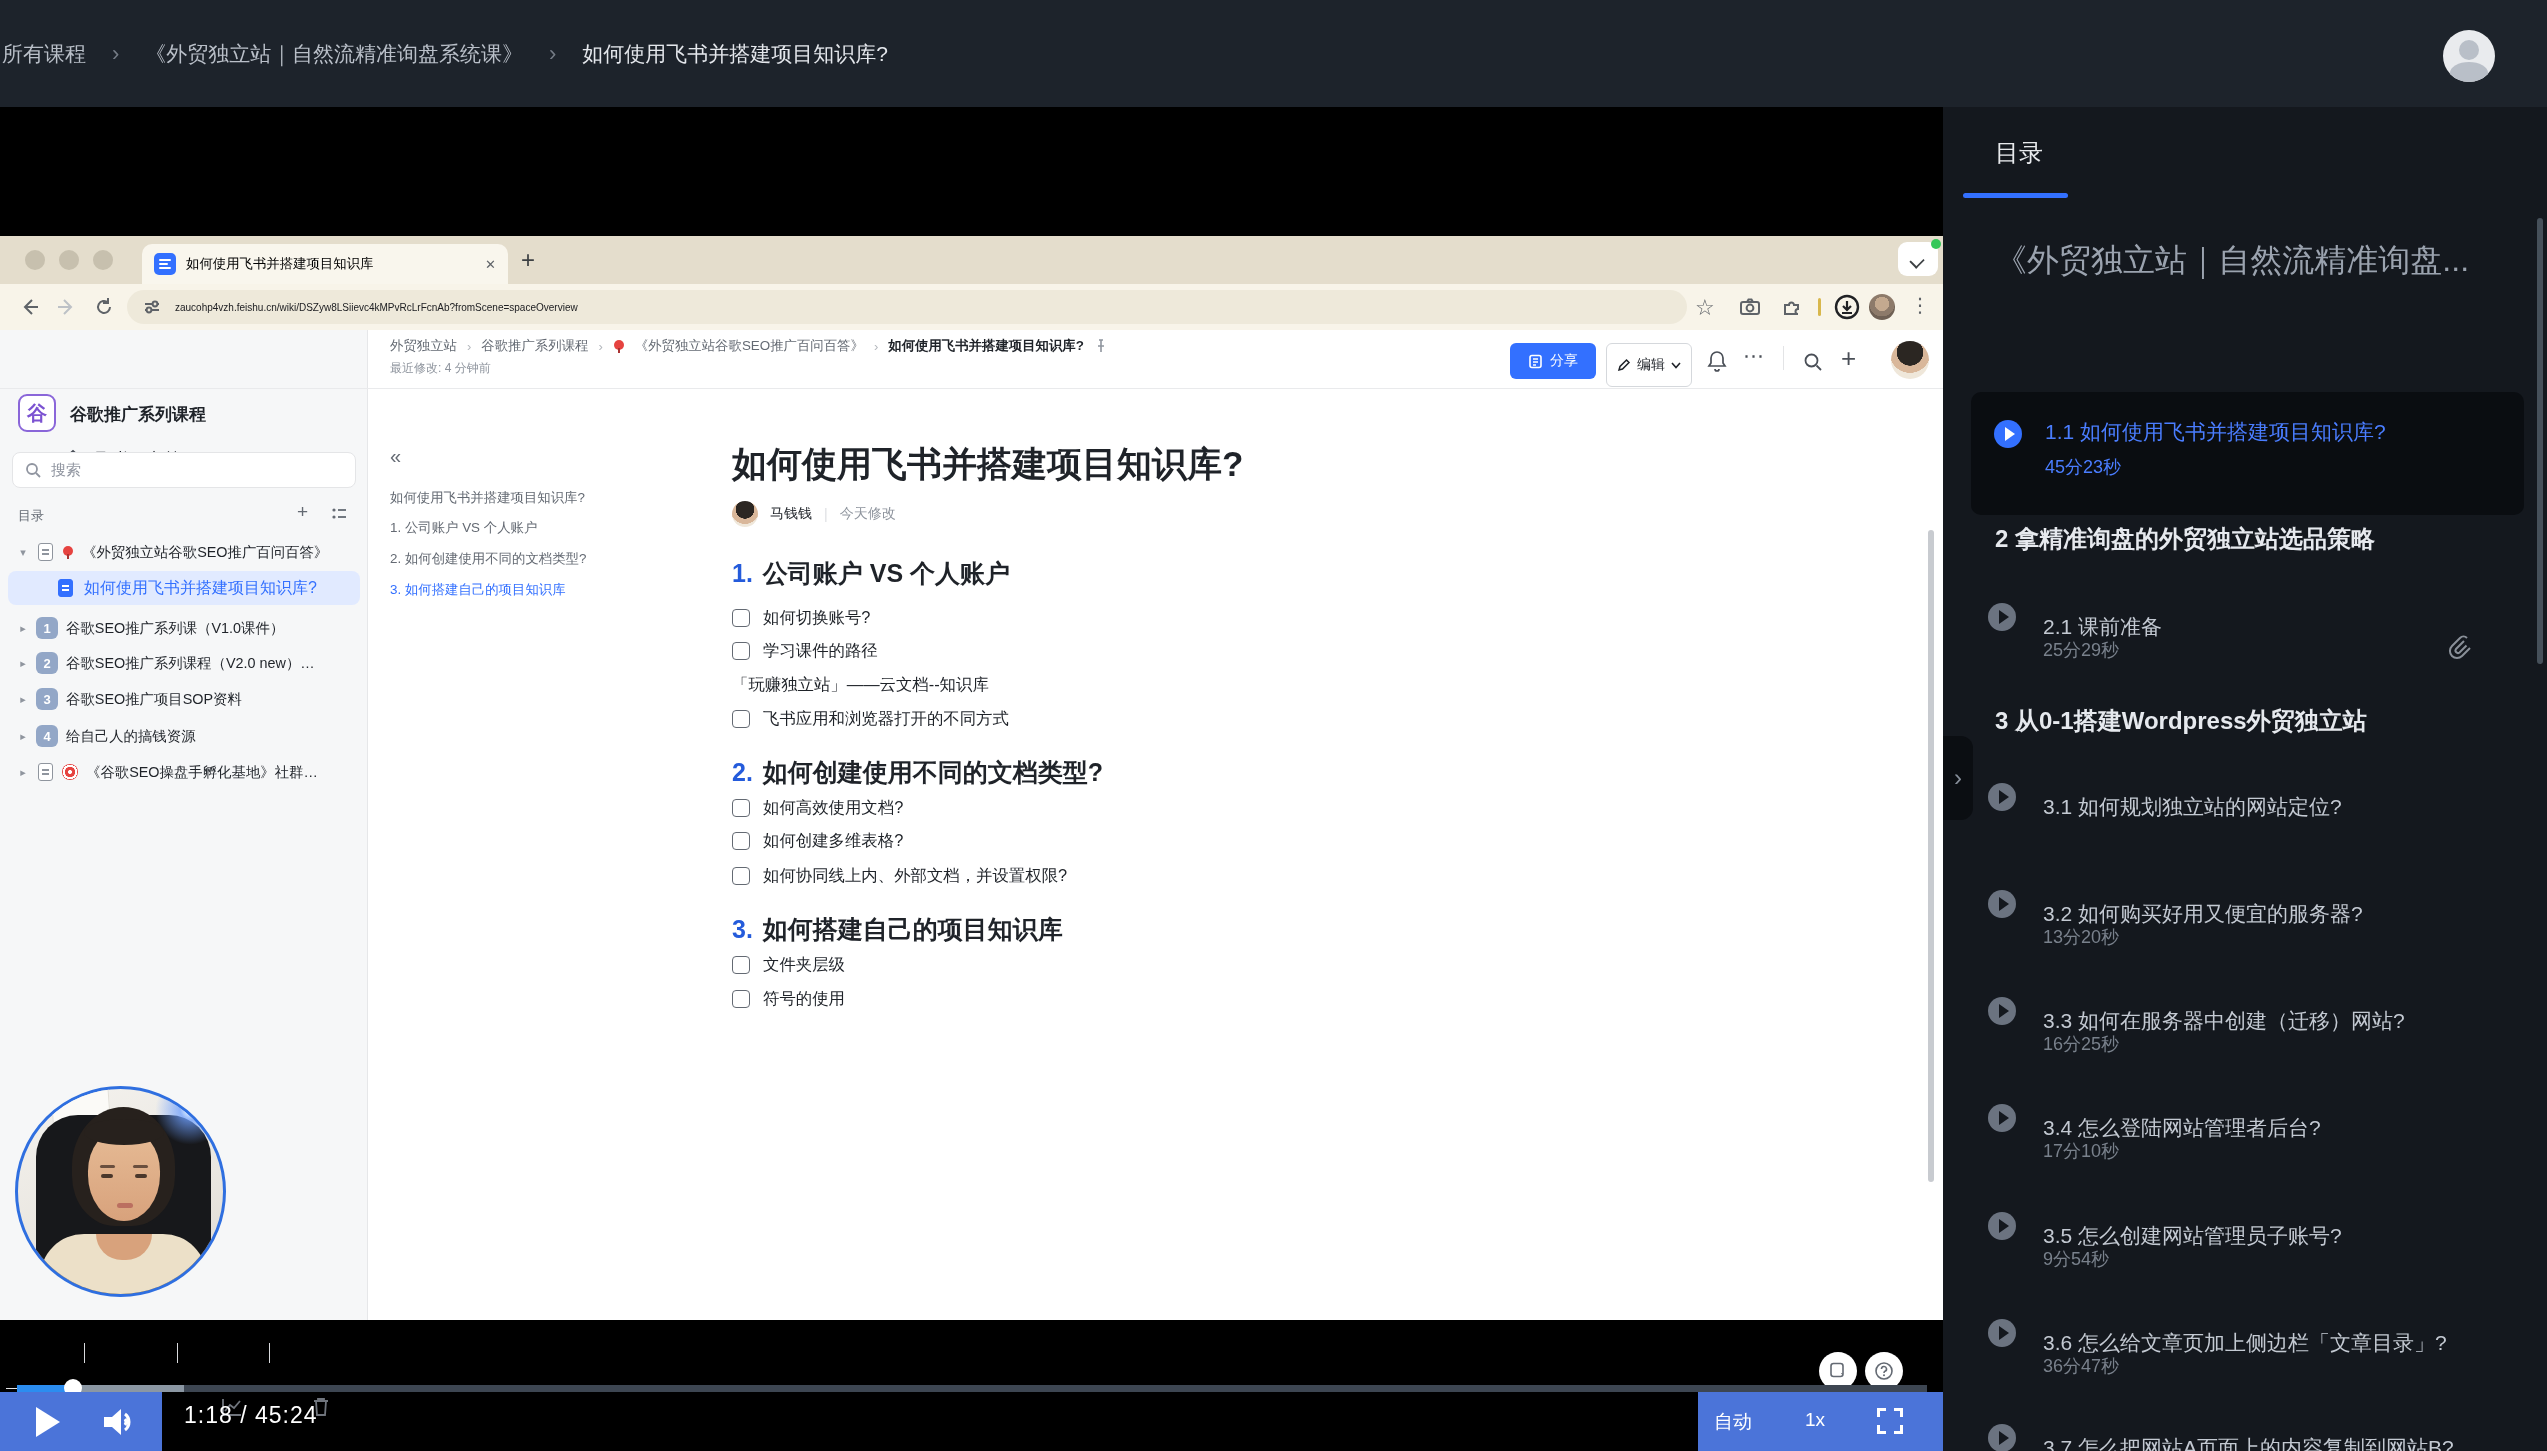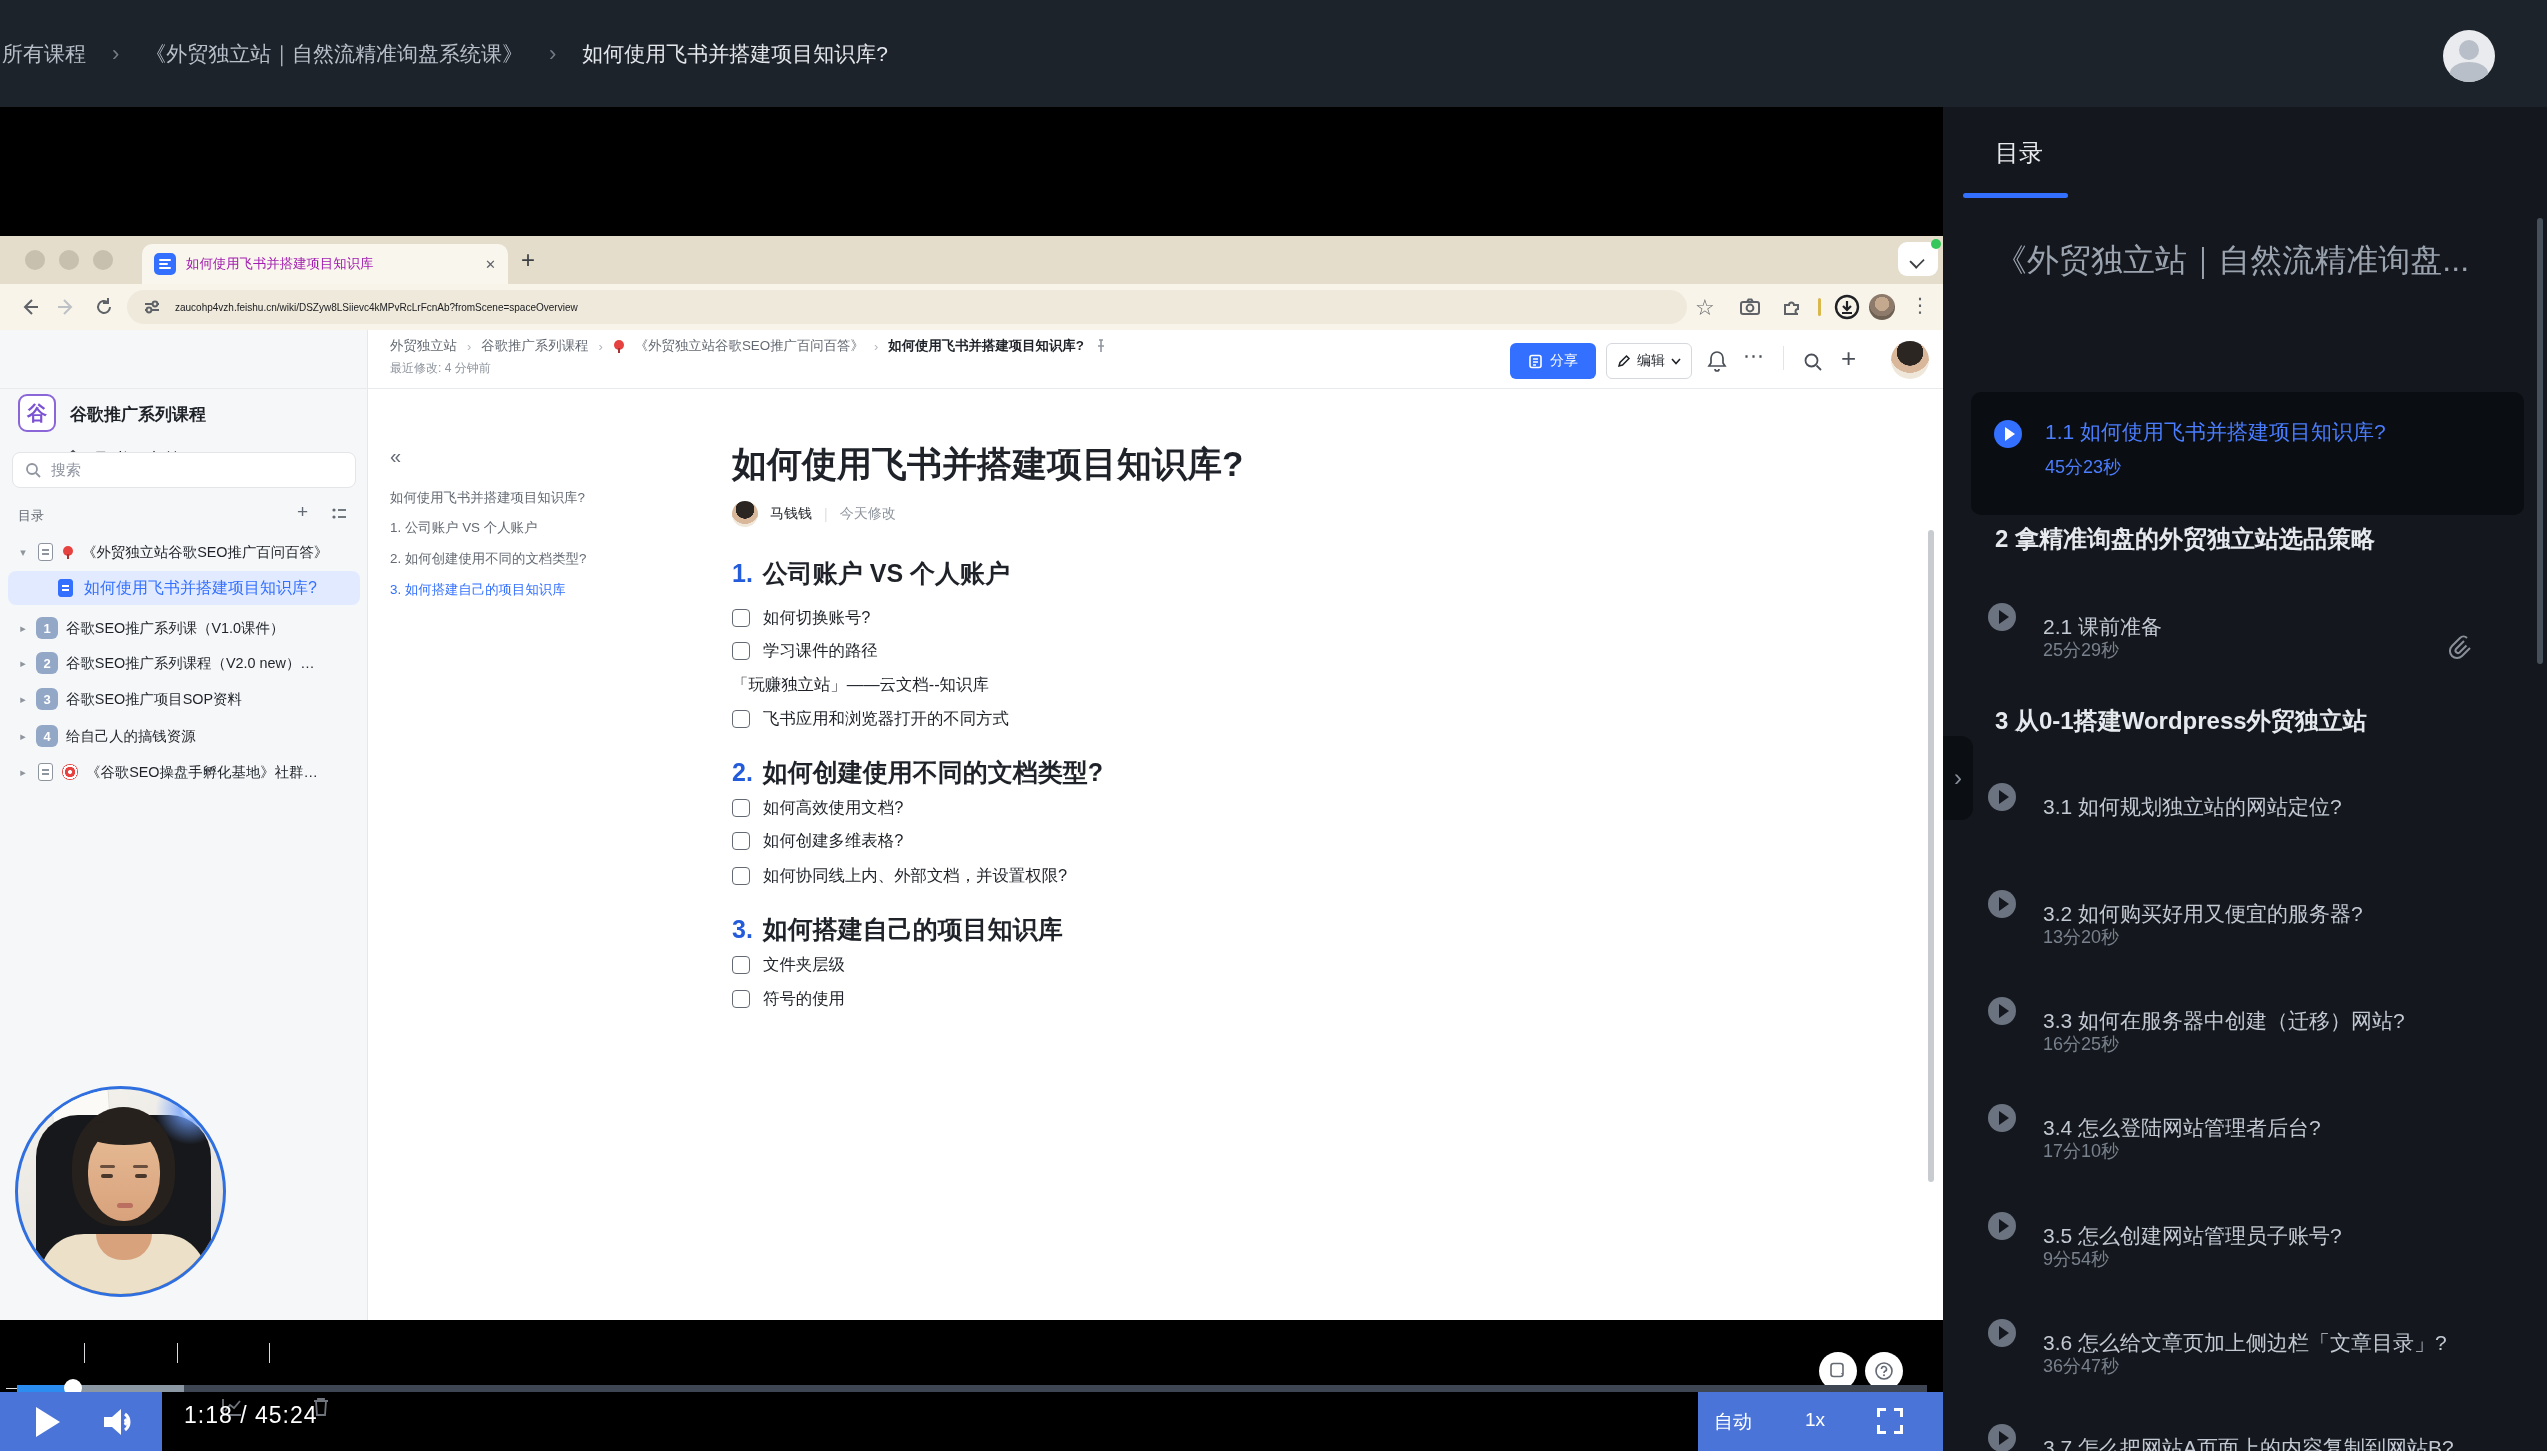--- a/index.html
+++ b/index.html
@@ -20,21 +20,21 @@
 
   
   .stage { left:0; top:107px; width:1943px; height:1344px; background:#000; overflow:hidden; }
 
   
   .tabstrip { left:0; top:129px; width:1943px; height:48px; background:#e4ddcc; }
   .tl { top:14px; width:20px; height:20px; border-radius:50%; background:#c7c0ae; }
   .tab { left:142px; top:8px; width:366px; height:40px; background:#f9f6ed; border-radius:10px 10px 0 0; display:flex; align-items:center; padding:0 12px; gap:10px; }
   .favicon { width:22px; height:22px; border-radius:5px; background:#3370ff; position:relative; flex:0 0 auto; }
   .favicon i { position:absolute; left:5px; width:12px; height:2px; background:#fff; border-radius:1px; }
-  .tab-title { font-size:13.4px; color:#a21caf; flex:1 1 auto;font-family:Liberation Mono, monospace; }
+  .tab-title { font-size:13.4px; color:#000000; flex:1 1 auto;font-family:Liberation Mono, monospace; }
   .tab-close { font-size:13px; color:#5f6368; flex:0 0 auto; }
   .newtab { left:521px; top:12px; font-size:24px; color:#3c4043; line-height:24px; }
   .tab-chip { left:1898px; top:6px; width:40px; height:34px; background:#fff; border-radius:9px; }
   .tab-chip .vee { position:absolute; left:13px; top:13px; width:12px; height:12px; border-left:2px solid #3c4043; border-bottom:2px solid #3c4043; transform:rotate(-45deg) scale(1,.8); }
   .tab-chip .dot { position:absolute; right:-3px; top:-3px; width:10px; height:10px; border-radius:50%; background:#35c759; }
   .toolbar { left:0; top:177px; width:1943px; height:46px; background:#f8f4e9; }
   .navic { top:13px; color:#5f6368; font-size:20px; }
   .urlpill { left:127px; top:6px; width:1560px; height:34px; border-radius:17px; background:#eee9da; display:flex; align-items:center; padding:0 16px; gap:14px; }
   .urltext { font-size:10px; color:#202124; }
   .yellowbar { left:1818px; top:14px; width:3px; height:18px; background:#d8b74c; border-radius:2px; }
@@ -63,21 +63,21 @@
   .tree-active .tree-label { color:#3370ff; }
   .f-foot-ic { top:1009px; color:#70757d; }
   .f-foot-sep { top:1013px; width:1px; height:20px; background:#d8dadd; }
 
   
   .f-crumb { left:390px; top:7px; display:flex; align-items:center; gap:10px; font-size:13.4px; color:#646a73; white-space:nowrap; }
   .f-crumb .sep { color:#b4b8bd; font-size:13px; }
   .f-crumb .cur { color:#1f2329; font-weight:bold; }
   .f-mod { left:390px; top:30px; font-size:12px; color:#8f959e; }
   .share-btn { left:1510px; top:13px; width:86px; height:36px; background:#3370ff; border-radius:6px; color:#fff; font-size:14px; display:flex; align-items:center; justify-content:center; gap:7px; }
-  .edit-btn { left:1606px; top:13px; width:86px; height:36px; background:#fff; border:1px solid #d5d8dc; border-radius:6px; color:#1f2329; font-size:14px; display:flex; align-items:center; justify-content:center; gap:6px; }
+  .edit-btn { left:1606px; top:13px; width:86px; height:44px; background:#fff; border:1px solid #d5d8dc; border-radius:6px; color:#1f2329; font-size:14px; display:flex; align-items:center; justify-content:center; gap:6px; }
   .hdr-ic { top:20px; color:#4a4f57; }
   .hdr-sep { top:16px; width:1px; height:24px; background:#e3e4e6; }
   .hdr-avatar { left:1891px; top:11px; width:38px; height:38px; border-radius:50%; background:radial-gradient(circle at 50% 30%, #2b2622 0 40%, #d9b79a 41% 62%, #efe7da 63% 100%); }
   .f-divider { left:0; top:58px; width:1943px; height:1px; background:#e9eaec; }
 
   
   .outline-item { left:390px; width:295px; font-size:13.4px; color:#646a73; }
   .doc-title { left:732px; top:111px; font-size:35px; font-weight:bold; color:#1f2329; }
   .author-row { left:732px; top:171px; display:flex; align-items:center; gap:12px; font-size:14px; }
   .author-ava { width:26px; height:26px; border-radius:50%; background:radial-gradient(circle at 50% 32%, #2b2622 0 42%, #d9b79a 43% 66%, #efe7da 67% 100%); }

